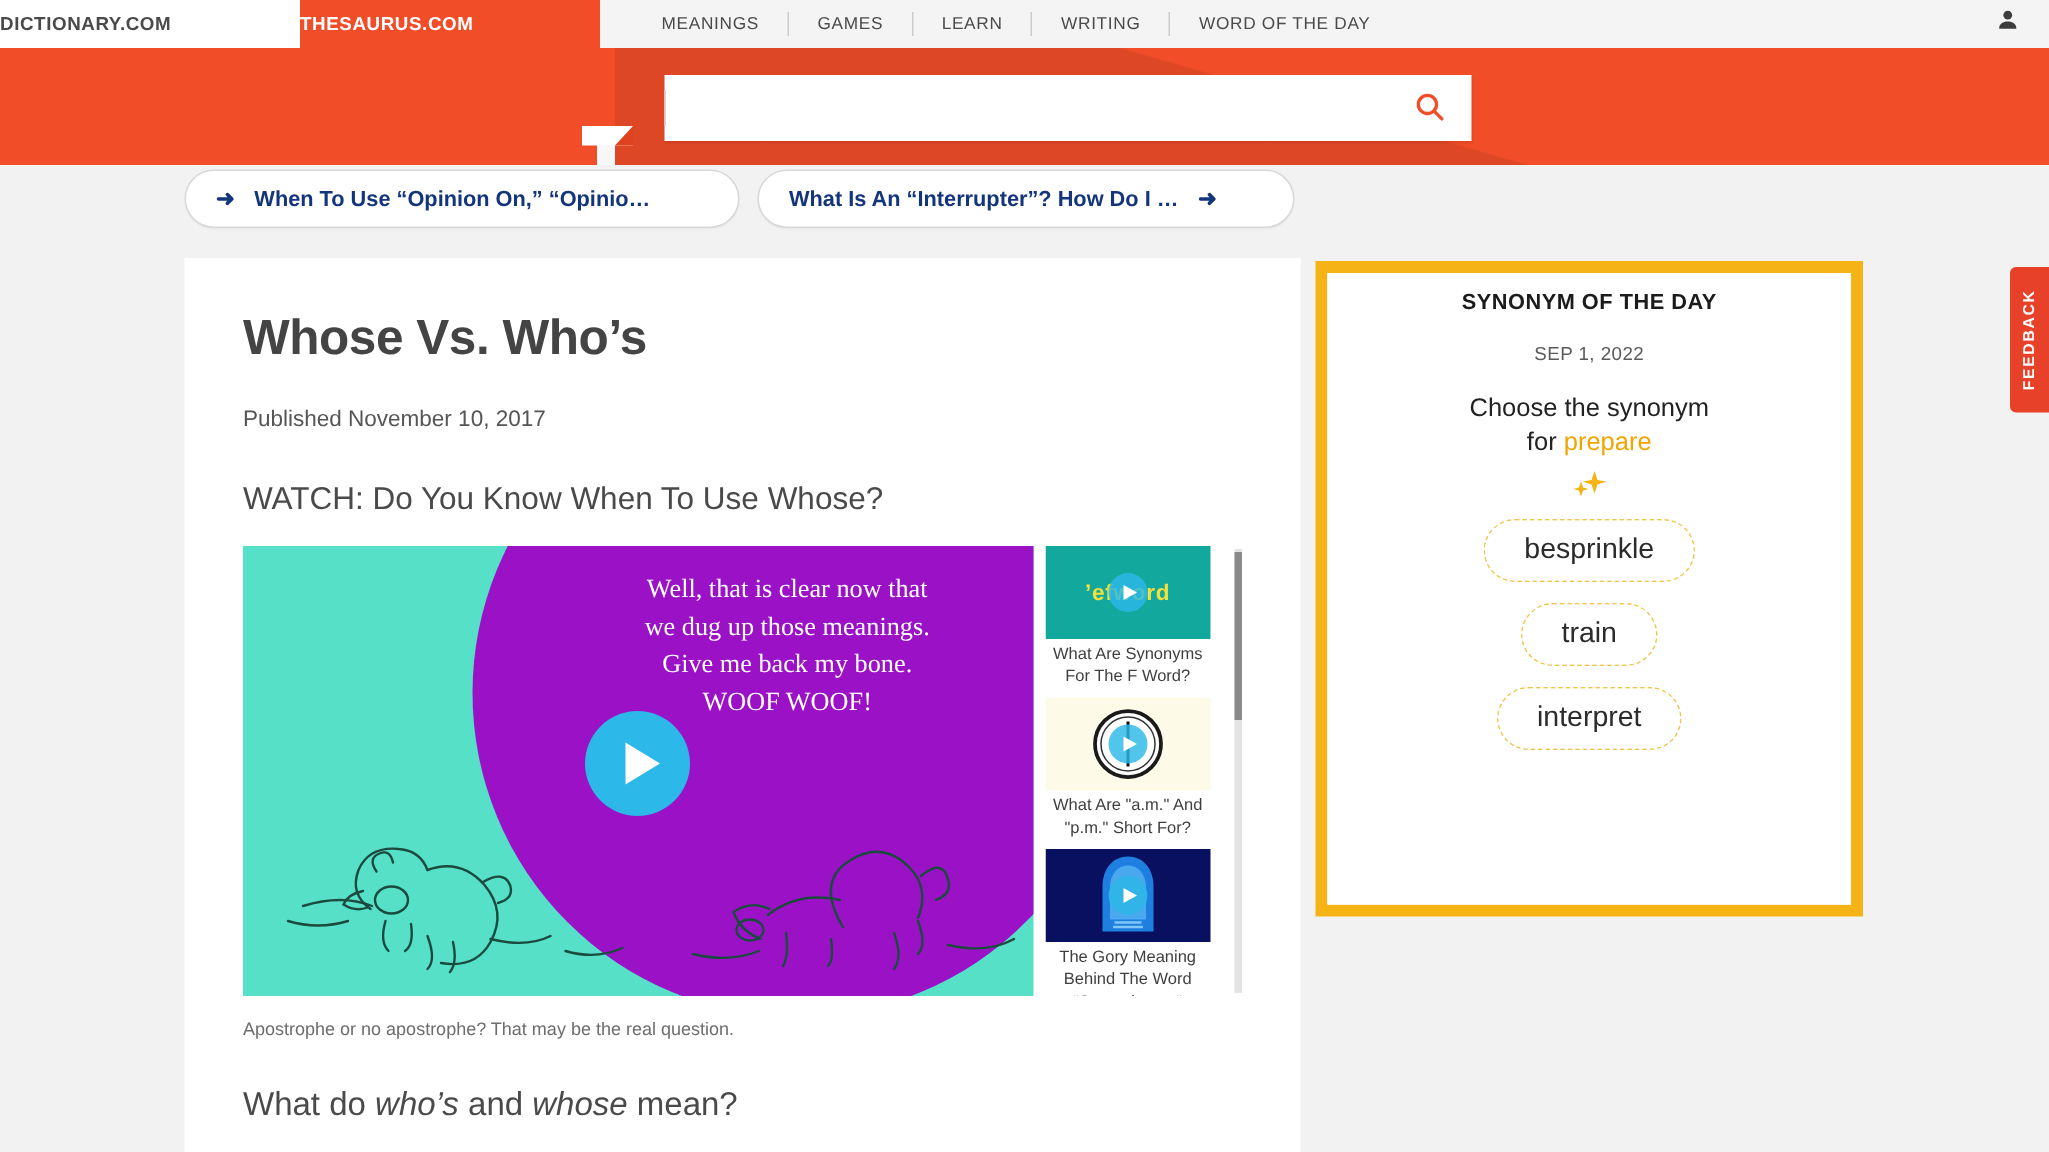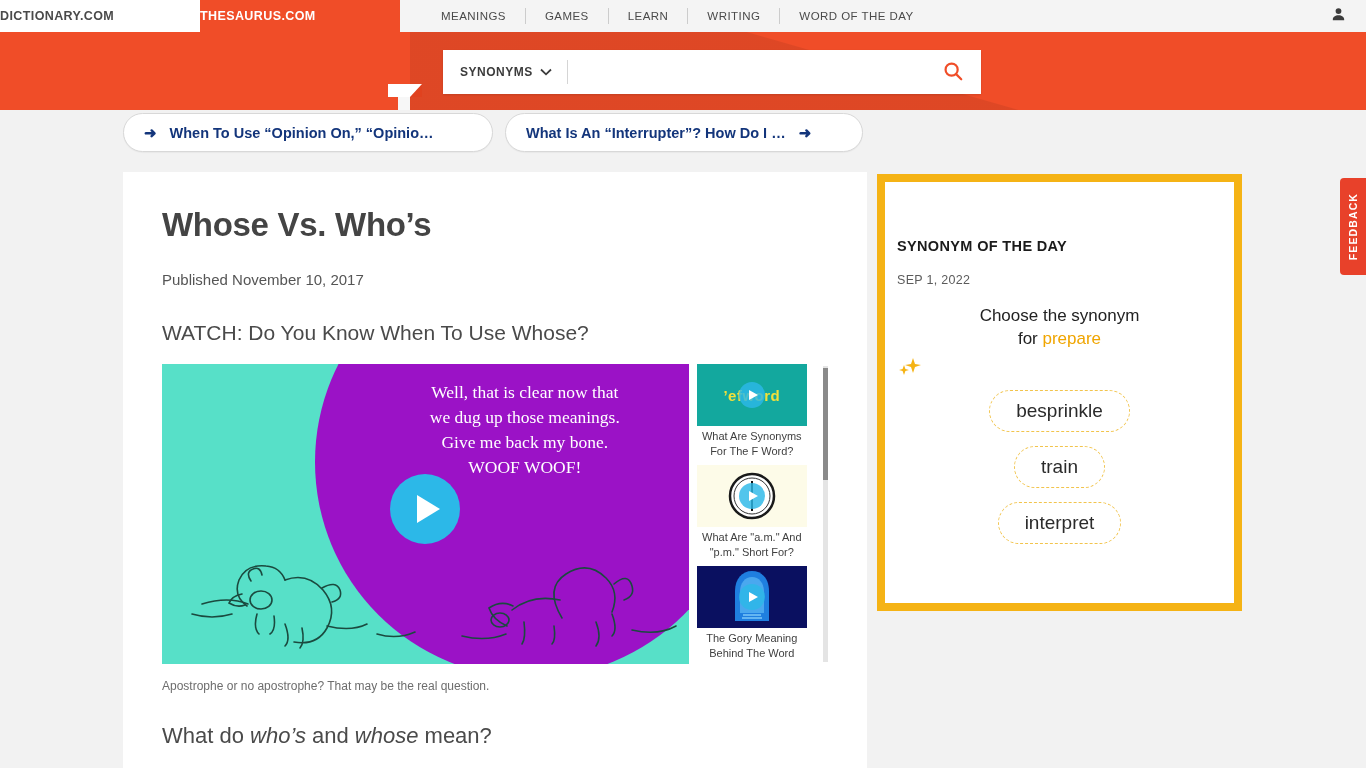--- a/index.html
+++ b/index.html
@@ -208,22 +208,21 @@
 
   
   .sotd-outer {
     position: absolute; top: 174px; left: 877px;
     width: 365px; height: 437px;
     border: 8px solid #f5b315; background: #ffffff;
   }
   .sotd-inner {
     width: 100%; height: 100%;
     border: 12px solid #ffffff; background: #ffffff;
-    display: flex; flex-direction: column; 
-    padding-top: 44px;
+    display: flex; flex-direction: column; align-items: center;
   }
   .sotd-title {
     font-size: 14.5px; font-weight: bold; color: #1b1b1b;
     letter-spacing: 0.35px;
   }
   .sotd-date {
     font-size: 12.5px; color: #5b5b5b; margin-top: 19px; letter-spacing: 0.3px;
   }
   .sotd-prompt {
     font-size: 17px; color: #222222; margin-top: 18px;
@@ -292,28 +291,20 @@
 
   <span class="logo-t">
     <svg width="34" height="46" viewBox="0 0 34 46">
       <polygon points="0,0 34,0 34,13 22,13 22,46 10,40 10,13 0,13" fill="#ffffff"></polygon>
       <polygon points="22,13 34,0 34,13" fill="#e0421f"></polygon>
       <polygon points="10,40 22,46 22,13 10,13" fill="#f7f7f7"></polygon>
     </svg>
   </span>
 
   <div class="searchbox">
-    <div class="search-type">
-      <span>SYNONYMS</span>
-      <span>
-        <svg width="12" height="8" viewBox="0 0 12 8" fill="none" stroke="#3c3c3c" stroke-width="1.8">
-          <polyline points="1,1.5 6,6.3 11,1.5"></polyline>
-        </svg>
-      </span>
-    </div>
     <div class="vdivider"></div>
     <input class="search-input" type="text" value="" placeholder="" style="">
     <button class="search-go">
       <span>
         <svg width="22" height="22" viewBox="0 0 24 24" fill="none" stroke="#f04d28" stroke-width="2.4">
           <circle cx="10.5" cy="10.5" r="6.6"></circle>
           <line x1="15.4" y1="15.4" x2="21" y2="21" stroke-linecap="round"></line>
         </svg>
       </span>
     </button>

